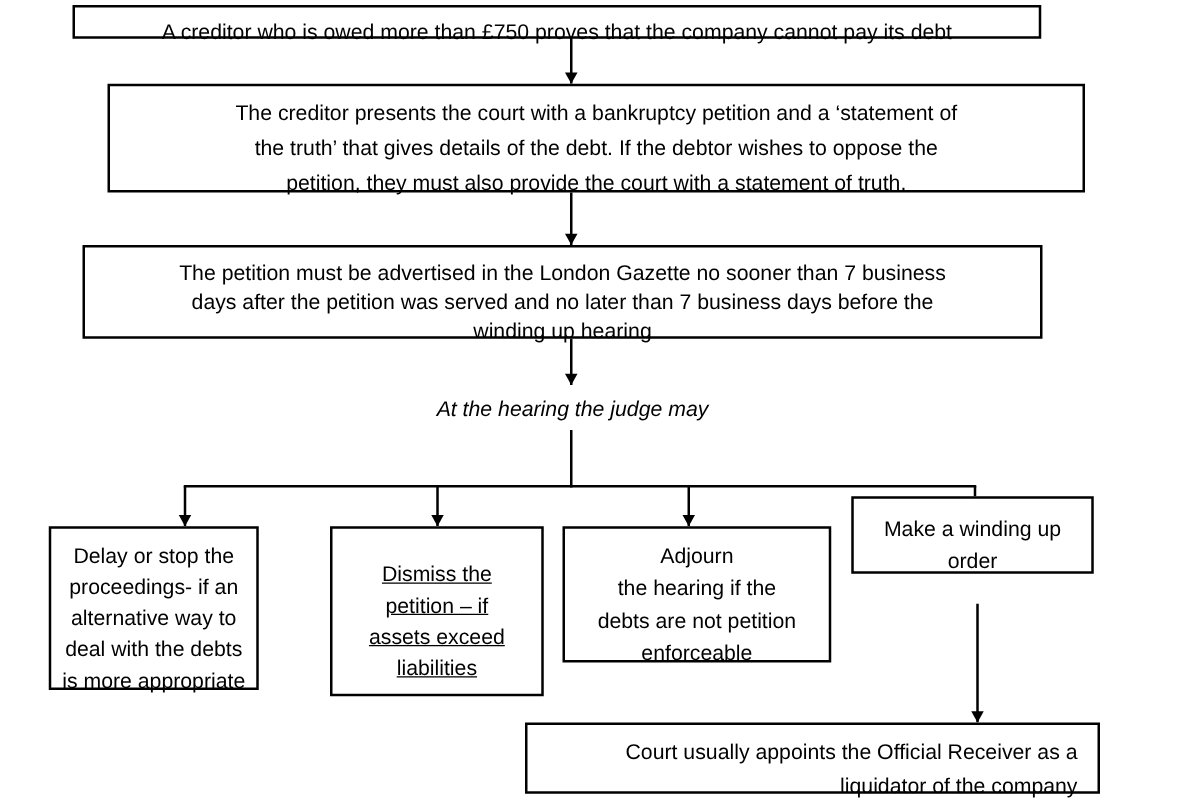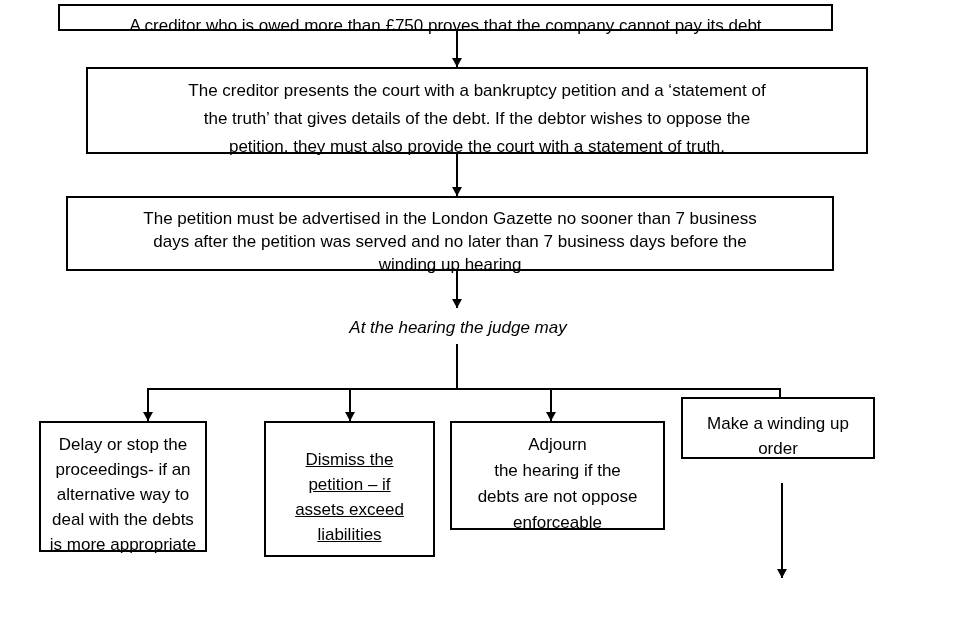--- a/index.html
+++ b/index.html
@@ -110,25 +110,29 @@
   <div class="fbox box-dismiss">
     <div class="txt">Dismiss the
 petition – if
 assets exceed
 liabilities</div>
   </div>
 
   <div class="fbox box-adjourn">
     <div class="txt">Adjourn
 the hearing if the
-debts are not oppose
+debts are not petition
 enforceable</div>
   </div>
 
   <div class="fbox box-order">
     <div class="txt">Make a winding up
 order</div>
   </div>
 
   <div class="varrow arr-4"></div>
 
+  <div class="fbox box-receiver">
+    <div class="txt">Court usually appoints the Official Receiver as a
+liquidator of the company</div>
+  </div>
 
 </div>
 
 </body></html>

